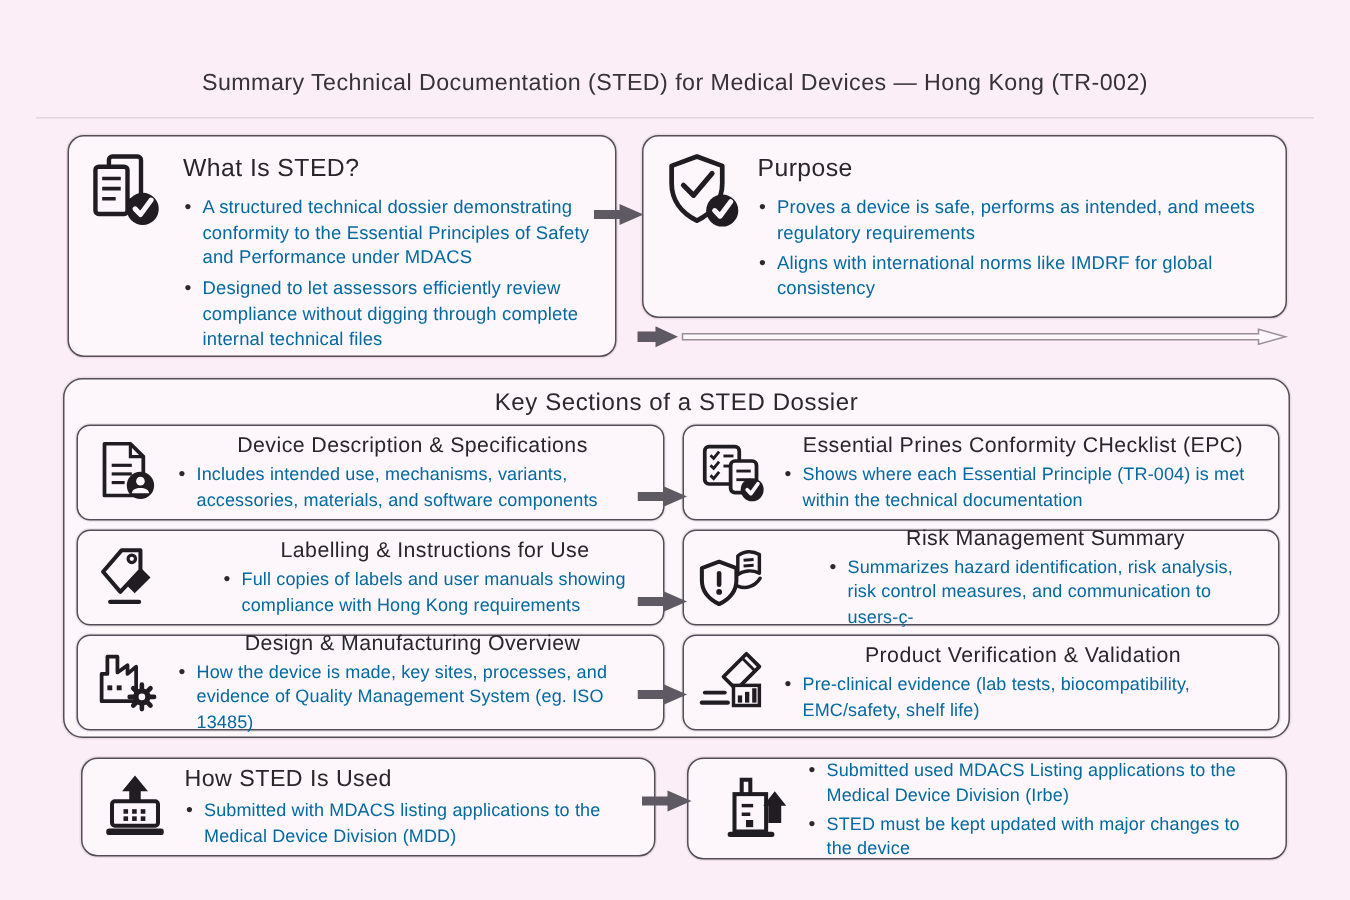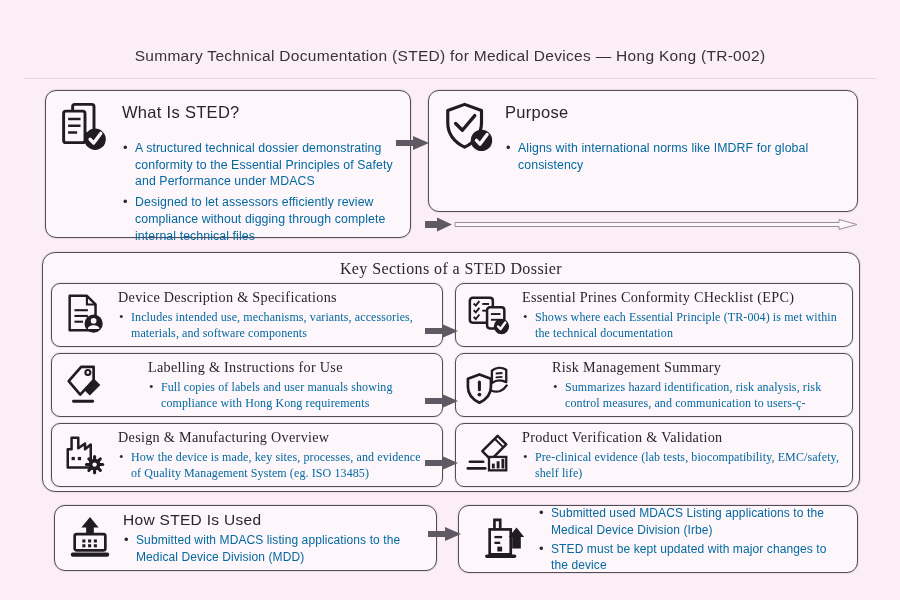--- a/index.html
+++ b/index.html
@@ -28,40 +28,40 @@
     border-radius: 11px;
     box-shadow: 0 0 0 1px rgba(90,78,92,.10);
     padding: 10px 12px;
     display: flex; gap: 10px; align-items: flex-start;
   }
   .box .content { flex: 1; min-width: 0; }
   .icon { flex: 0 0 auto; display: block; }
   .icon svg { display: block; }
   .icon-lg { width: 54px; height: 54px; }
   .icon-md { width: 46px; height: 46px; }
-  .title-lg { font-size: 16.5px; font-weight: 400; color: #29252b; letter-spacing:.3px; margin: 2px 0 18px; }
-  .title-sm { font-size: 14.2px; font-weight: 400; color: #29252b; letter-spacing:.3px; margin: 0 0 3px; }
+  .title-lg { font-size: 16.5px; font-weight: 400; color: #29252b; letter-spacing:.3px; margin: 2px 0 8px; }
+  .title-sm { font-size: 14.2px; font-weight: 400; color: #29252b; letter-spacing:.3px; margin: 0 0 3px; text-align: center; }
   ul.bullets { list-style: none; }
   .bullets li {
     position: relative; padding-left: 13px;
     font-size: 12.3px; line-height: 1.36; color: #0369a1;
     margin-top: 4px; letter-spacing:.1px;
   }
   .bullets li::before {
     content: "•"; position: absolute; left: 1px; top: -1px;
     color: #2c282e; font-size: 13px;
   }
   .bullets.tight li { margin-top: 3px; font-size: 12px; }
   
   .box-what   { left: 45px;  top: 90px;  width: 366px; height: 148px; }
   .box-purpose{ left: 428px; top: 90px;  width: 430px; height: 122px; }
   
   .outer-key {
     left: 42px; top: 252px; width: 818px; height: 240px;
-    display: block; padding: 0; border-radius: 13px; font-family: Liberation Serif, serif;
+    display: block; padding: 0; border-radius: 13px;
   }
   .key-heading {
     position: absolute; top: 7px; left: 0; width: 100%;
     text-align: center; font-size: 16px; font-weight: 400;
     letter-spacing: .4px; color: #2b272d;
   }
   .kbox { border-radius: 9px; align-items: center; padding: 7px 10px; }
   .kb-l { left: 8px;   width: 392px; height: 64px; }
   .kb-r { left: 412px; width: 398px; height: 64px; }
   .row1 { top: 30px; } .row2 { top: 100px; gap: 40px; } .row3 { top: 170px; }
@@ -114,20 +114,21 @@
       <svg viewBox="0 0 48 48">
         <path d="M21 3 L36 8.5 V19 C36 29 30 36.5 21 41 C12 36.5 6 29 6 19 V8.5 Z" fill="none" stroke="#201c22" stroke-width="2.8" stroke-linejoin="round"></path>
         <path d="M13 20 L19 26 L30 13" fill="none" stroke="#201c22" stroke-width="3" stroke-linecap="round" stroke-linejoin="round"></path>
         <circle cx="36" cy="35" r="9.5" fill="#201c22"></circle>
         <path d="M31.5 35 l3.2 3.3 L41 29.8" fill="none" stroke="#fdf6fa" stroke-width="3" stroke-linecap="round" stroke-linejoin="round"></path>
       </svg>
     </span>
     <div class="content">
       <h2 class="title-lg">Purpose</h2>
       <ul class="bullets">
+        <li>Proves a device is safe, performs as intended, and meets regulatory requirements</li>
         <li>Aligns with international norms like IMDRF for global consistency</li>
       </ul>
     </div>
   </section>
 
   <div class="long-arrow">
     <svg viewBox="0 0 436 15" preserveAspectRatio="none">
       <path d="M1 4 H13 V0.5 L28 7.5 L13 14.5 V11 H1 Z" fill="#5f5963"></path>
       <path d="M31 5.5 H415 V2.5 L433 7.5 L415 12.5 V9.5 H31 Z" fill="#fdf6fa" stroke="#9a8f99" stroke-width="1"></path>
     </svg>

